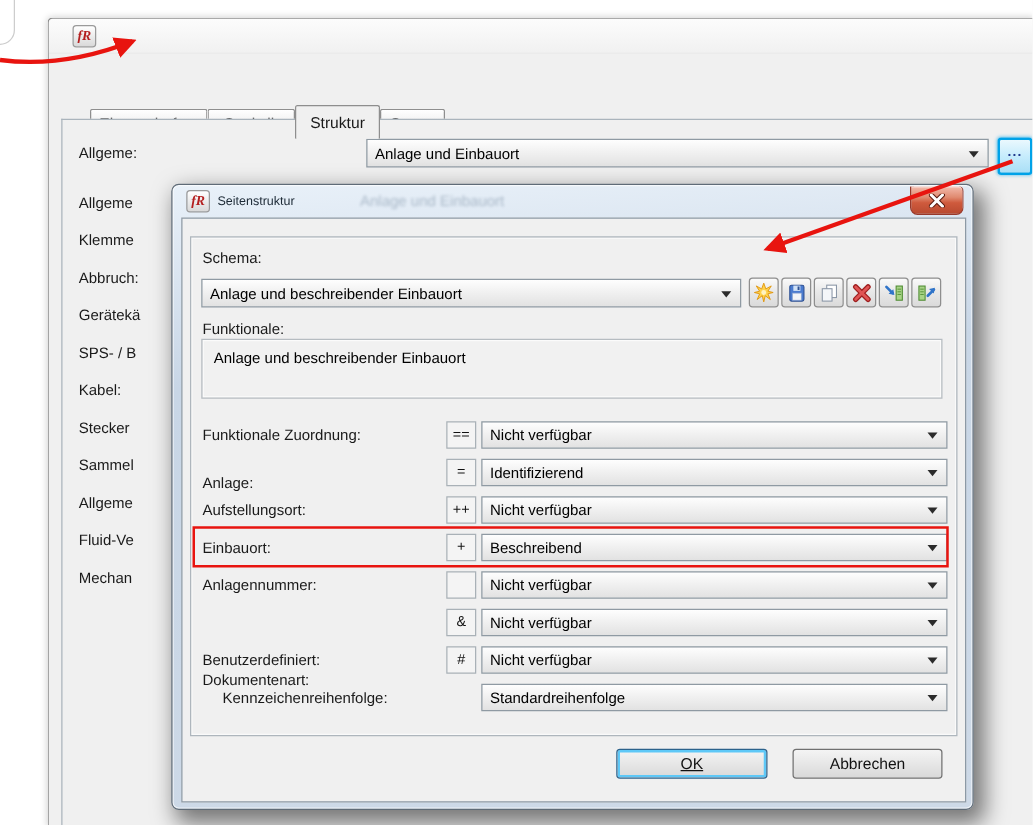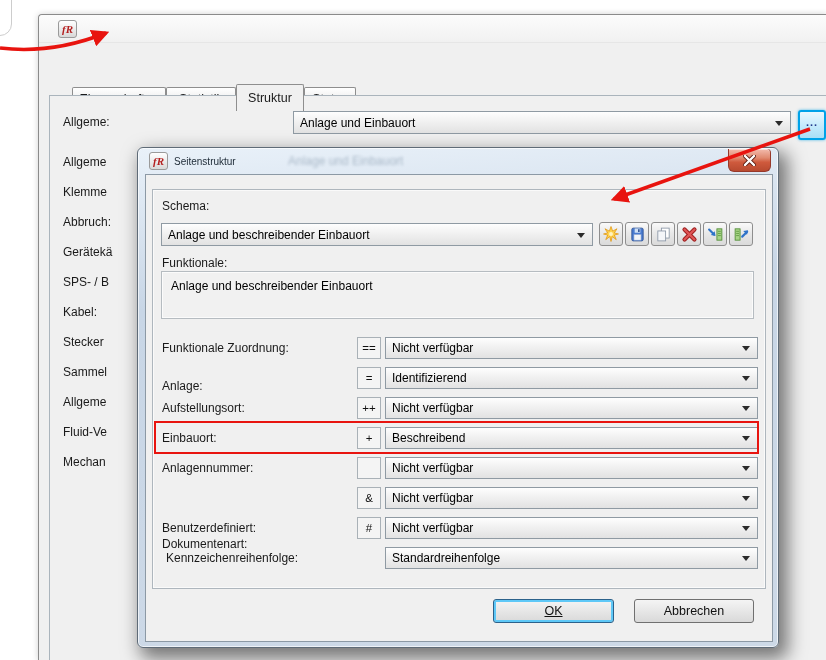--- a/index.html
+++ b/index.html
@@ -292,21 +292,21 @@
           <span class="caret" style="top:8px;"></span>
       </div>
 
       <span class="lbl" style="left:16px;top:346px;">Benutzerdefiniert:</span>
       <div class="prefix-box" style="top:342px;">#</div>
       <div class="combo row-combo" style="top:342px;">
         <span class="txt" style="top:3px;">Nicht verfügbar</span>
           <span class="caret" style="top:8px;"></span>
       </div>
 
-      <span class="lbl" style="left:20px;top:376px;">Kennzeichenreihenfolge:</span>
+      <span class="lbl" style="left:32px;top:376px;">Kennzeichenreihenfolge:</span>
       <div class="combo row-combo" style="top:372px;">
         <span class="txt" style="top:3px;">Standardreihenfolge</span>
           <span class="caret" style="top:8px;"></span>
       </div>
 
       <div class="btn focus" style="left:347px;width:121px;text-decoration:underline;">OK</div>
       <div class="btn" style="left:488px;width:120px;">Abbrechen</div>
     </div>
   </div>
 

